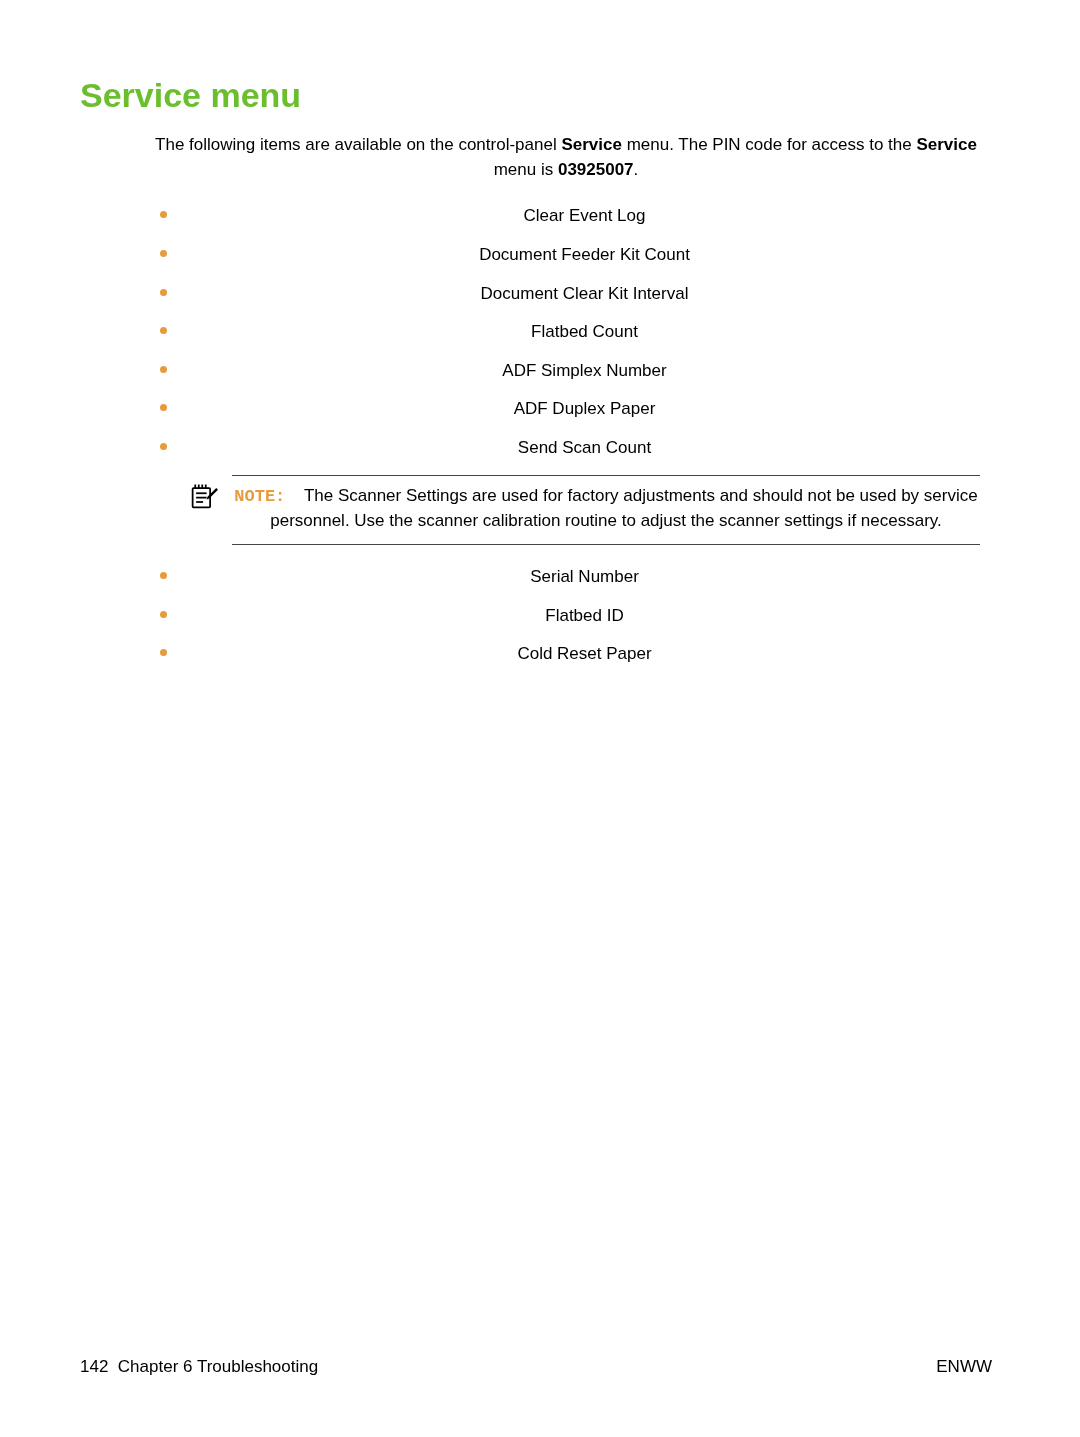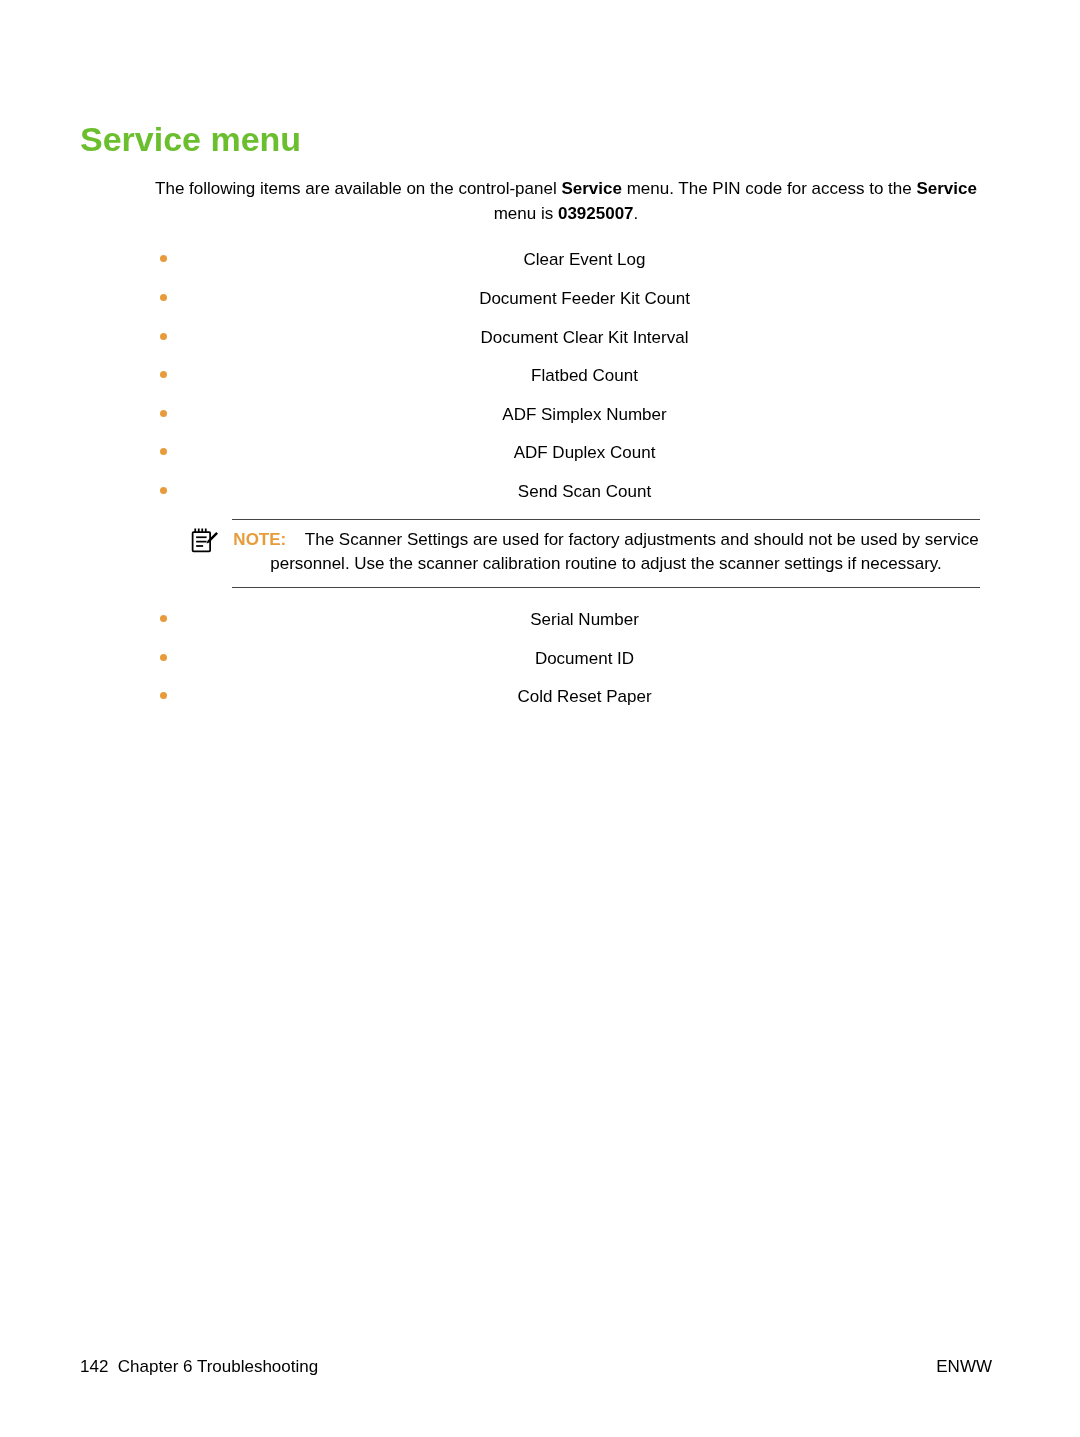--- a/index.html
+++ b/index.html
@@ -7,21 +7,21 @@
     padding: 0;
     background: #fff;
     font-family: Arial, Helvetica, sans-serif;
     color: #000;
     width: 1080px;
     height: 1437px;
     position: relative;
     box-sizing: border-box;
   }
   .page {
-    padding: 120px 100px 0 80px;
+    padding: 76px 100px 0 80px;
     box-sizing: border-box;
     height: 100%;
     position: relative;
   }
   h1.heading {
     color: #6bbf2f;
     font-size: 34px;
     font-weight: bold;
     margin: 0 0 18px 0;
   }
@@ -71,20 +71,21 @@
   .note-content {
     flex: 1;
     border-top: 1px solid #444;
     border-bottom: 1px solid #444;
     padding: 8px 0 10px 0;
     line-height: 1.45;
   }
   .note-label {
     color: #e89b3a;
     font-weight: bold;
+    font-family: Liberation Mono, monospace;
   }
   .footer {
     position: absolute;
     left: 80px;
     right: 88px;
     bottom: 60px;
     font-size: 17px;
     display: flex;
     justify-content: space-between;
   }
@@ -117,21 +118,21 @@
       <li>
           <span class="dot"></span>
           <span class="li-text">Flatbed Count</span>
         </li>
       <li>
           <span class="dot"></span>
           <span class="li-text">ADF Simplex Number</span>
         </li>
       <li>
           <span class="dot"></span>
-          <span class="li-text">ADF Duplex Count</span>
+          <span class="li-text">ADF Duplex Paper</span>
         </li>
       <li>
           <span class="dot"></span>
           <span class="li-text">Send Scan Count</span>
         </li>
     </ul>
 
     <div class="note-block">
       <span class="note-icon">
         <svg viewBox="0 0 32 32" width="28" height="28">
@@ -148,21 +149,21 @@
       </div>
     </div>
 
     <ul class="bullets">
       <li>
           <span class="dot"></span>
           <span class="li-text">Serial Number</span>
         </li>
       <li>
           <span class="dot"></span>
-          <span class="li-text">Document ID</span>
+          <span class="li-text">Flatbed ID</span>
         </li>
       <li>
           <span class="dot"></span>
           <span class="li-text">Cold Reset Paper</span>
         </li>
     </ul>
   </div>
 
   <div class="footer">
     <div>

